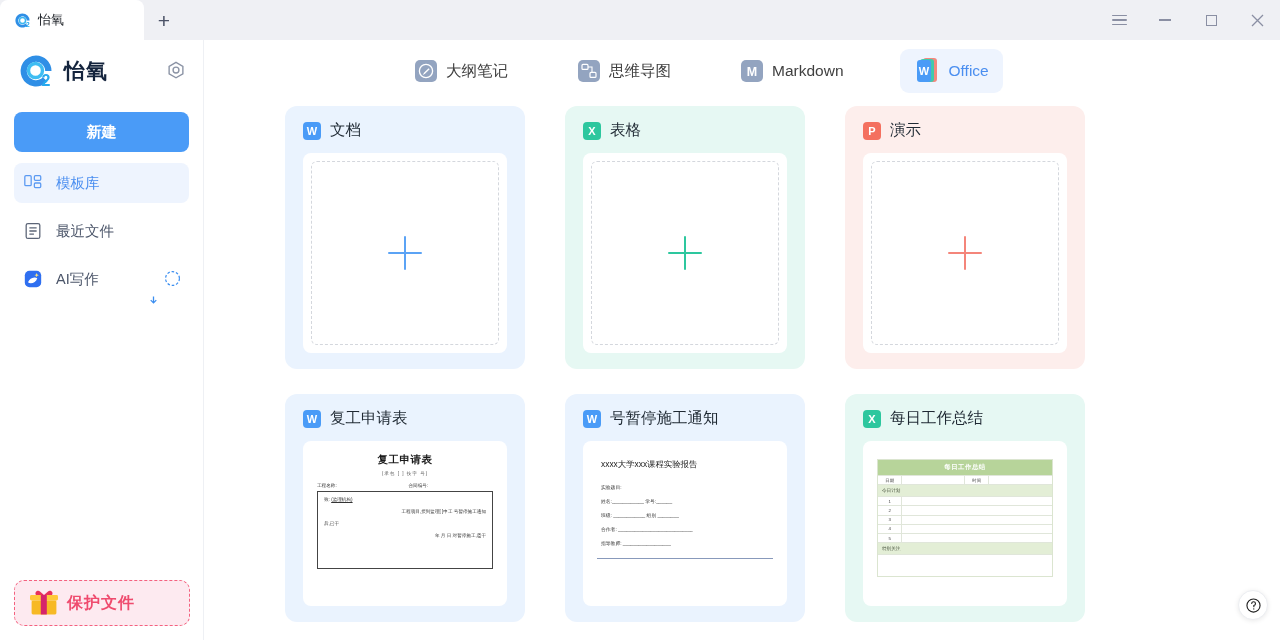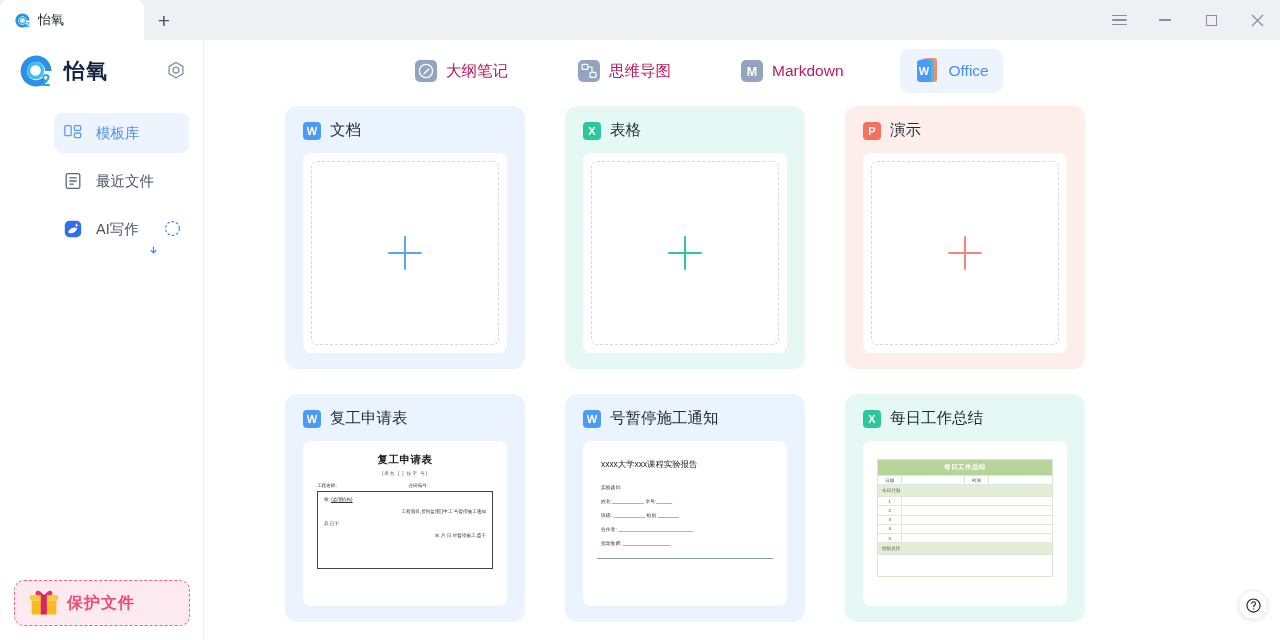--- a/index.html
+++ b/index.html
@@ -55,21 +55,21 @@
     font-size: 21px; font-weight: bold; color: #14243d; letter-spacing: 1px; flex: 1;
   }
   .brand-gear { width: 22px; height: 22px; flex: none; }
 
   .new-btn {
     margin: 10px 14px 0 14px; height: 40px;
     background: #4a9bf7; border-radius: 8px;
     color: #ffffff; font-size: 15px; font-weight: bold;
     display: flex; align-items: center; justify-content: center;
   }
-  .nav { margin-top: 11px; margin-left: 40px; }
+  .nav { margin-top: 11px; }
   .nav-item {
     height: 40px; margin: 0 14px; border-radius: 8px;
     display: flex; align-items: center; padding-left: 8px; gap: 12px;
     color: #4b5569; font-size: 14.5px; margin-bottom: 8px;
   }
   .nav-item.active { background: #eef4fe; color: #4a8ef0; }
   .nav-ico { width: 22px; height: 22px; flex: none; display: flex; align-items: center; justify-content: center; }
   .nav-label { flex: 1; }
   .nav-extra { width: 20px; height: 20px; flex: none; margin-right: 6px; }
 
@@ -85,21 +85,21 @@
   .main {
     position: absolute; left: 205px; top: 40px; width: 1075px; height: 600px;
     background: #ffffff; overflow: hidden;
   }
   .topnav {
     height: 62px; display: flex; align-items: center; padding-left: 196px; gap: 0px;
   }
   .topnav-item {
     display: flex; align-items: center; gap: 9px;
     padding: 8px 14px; border-radius: 9px;
-    color: #be185d; font-size: 15.5px; white-space: nowrap;
+    color: #404040; font-size: 15.5px; white-space: nowrap;
     margin-right: 42px;
   }
   .topnav-item:last-child { margin-right: 0; }
   .topnav-item.active { background: #eef4fe; color: #4a8ef0; }
   .tn-ico { width: 22px; height: 22px; flex: none; }
   .tn-ico.big { width: 26px; height: 28px; }
 
   
   .grid {
     padding: 4px 0 0 80px;
@@ -222,20 +222,21 @@
     </span>
     <span class="brand-name">怡氧</span>
     <span class="brand-gear">
       <svg viewBox="0 0 24 24" width="22" height="22" fill="none" stroke="#8b93a5" stroke-width="1.5">
         <path d="M12 2.6l7.5 4.3v8.2L12 19.4 4.5 15.1V6.9z"></path>
         <circle cx="12" cy="11" r="3.2"></circle>
       </svg>
     </span>
   </div>
 
+  <div class="new-btn">新建</div>
 
   <div class="nav">
     <div class="nav-item active">
       <span class="nav-ico">
         <svg viewBox="0 0 22 22" width="20" height="20" fill="none" stroke="#5b9af2" stroke-width="1.4">
           <rect x="2" y="3" width="7" height="11" rx="1.2"></rect>
           <rect x="12.5" y="3" width="7" height="5" rx="1.2"></rect>
           <rect x="12.5" y="11" width="7" height="5" rx="1.2"></rect>
         </svg>
       </span>

